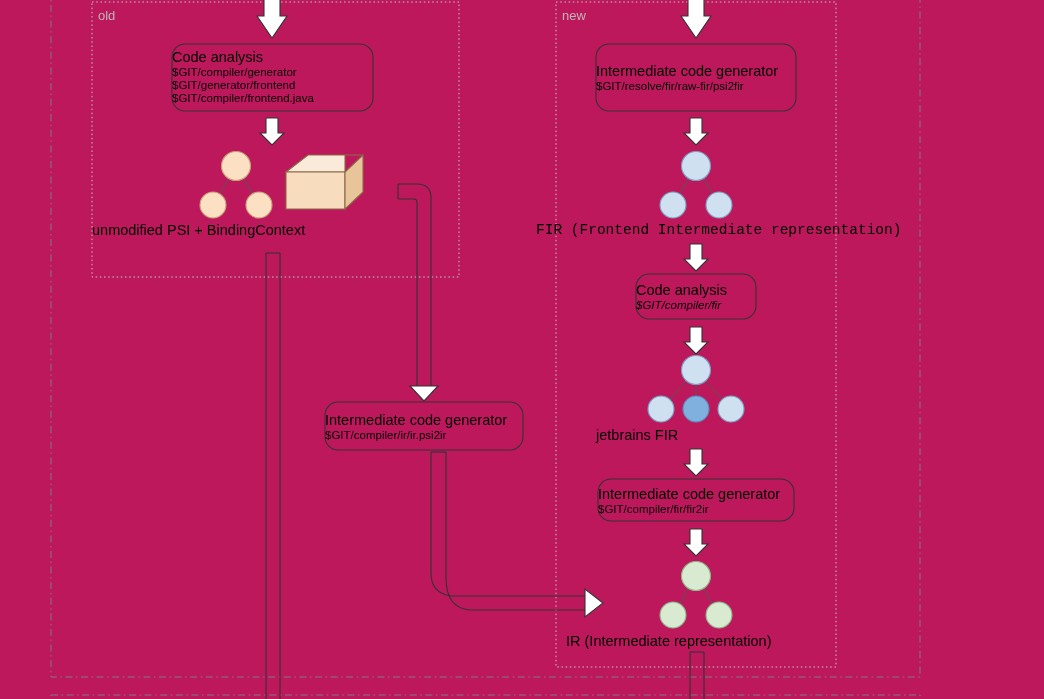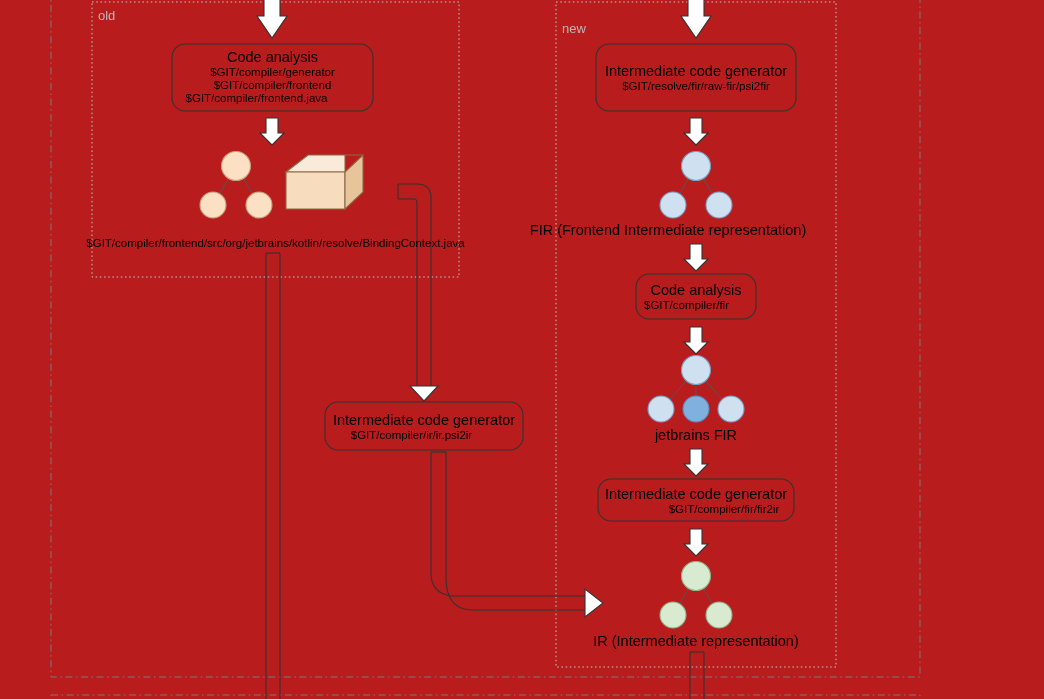--- a/index.html
+++ b/index.html
@@ -1,20 +1,20 @@
 <!DOCTYPE html>
 <html><head>
 <meta charset="utf-8">
 <style>
   html,body{margin:0;padding:0;background:#ffffff;}
   body{font-family:"Liberation Sans",sans-serif;}
-  #stage{position:relative;width:1044px;height:699px;overflow:hidden;background:#b91c1c;}
+  #stage{position:relative;width:1044px;height:699px;overflow:hidden;background:#be185d;}
   svg#canvas{position:absolute;left:0;top:0;width:1044px;height:699px;}
 
-  .lbl{position:absolute;color:#000;text-align:center;line-height:1.18;white-space:nowrap;}
+  .lbl{position:absolute;color:#000;text-align:left;line-height:1.18;white-space:nowrap;}
   .box-title{font-size:14.5px;}
   .box-sub{font-size:11.5px;}
   .cap-main{font-size:14.5px;}
   .cap-sub{font-size:11.5px;}
   .zone-tag{position:absolute;color:#b8b8b8;font-size:13px;}
 </style>
 </head>
 <body>
 
 <div id="stage">
@@ -158,40 +158,40 @@
     </g>
 
     <g>
       <path class="strk" d="M690,652 L690,699"></path>
       <path class="strk" d="M704,652 L704,699"></path>
       <path class="strk" d="M690,652 L704,652"></path>
     </g>
   </svg>
 
   <div class="zone-tag" style="left:98px;top:8px;">old</div>
-  <div class="zone-tag" style="left:562px;top:8px;margin-top:13px;">new</div>
+  <div class="zone-tag" style="left:562px;top:8px;">new</div>
 
   <div class="lbl box-title" style="left:172px;top:49px;width:201px;">Code analysis</div>
   <div class="lbl box-sub" style="left:172px;top:66px;width:201px;">$GIT/compiler/generator</div>
-  <div class="lbl box-sub" style="left:172px;top:79px;width:201px;">$GIT/compiler/frontend</div>
+  <div class="lbl box-sub" style="left:172px;top:79px;width:201px;">$GIT/generator/frontend</div>
   <div class="lbl box-sub" style="left:172px;top:92px;width:169px;">$GIT/compiler/frontend.java</div>
 
-  <div class="lbl cap-sub" style="left:52px;top:237px;width:447px;">$GIT/compiler/frontend/src/org/jetbrains/kotlin/resolve/BindingContext.java</div>
+  <div class="lbl cap-main" style="left:92px;top:222px;width:367px;">unmodified PSI + BindingContext</div>
 
   <div class="lbl box-title" style="left:325px;top:412px;width:198px;">Intermediate code generator</div>
   <div class="lbl box-sub" style="left:325px;top:429px;width:173px;">$GIT/compiler/ir/ir.psi2ir</div>
 
   <div class="lbl box-title" style="left:596px;top:63px;width:200px;">Intermediate code generator</div>
   <div class="lbl box-sub" style="left:596px;top:80px;width:200px;">$GIT/resolve/fir/raw-fir/psi2fir</div>
 
-  <div class="lbl cap-main" style="left:508px;top:222px;width:320px;">FIR (Frontend Intermediate representation)</div>
+  <div class="lbl cap-main" style="left:536px;top:222px;width:320px;font-family:Liberation Mono, monospace;">FIR (Frontend Intermediate representation)</div>
 
   <div class="lbl box-title" style="left:636px;top:282px;width:120px;">Code analysis</div>
-  <div class="lbl box-sub" style="left:636px;top:299px;width:101px;">$GIT/compiler/fir</div>
+  <div class="lbl box-sub" style="left:636px;top:299px;width:101px;font-style:italic;">$GIT/compiler/fir</div>
 
   <div class="lbl cap-main" style="left:596px;top:427px;width:200px;">jetbrains FIR</div>
 
   <div class="lbl box-title" style="left:598px;top:486px;width:196px;">Intermediate code generator</div>
-  <div class="lbl box-sub" style="left:598px;top:503px;width:196px;margin-left:28px;">$GIT/compiler/fir/fir2ir</div>
+  <div class="lbl box-sub" style="left:598px;top:503px;width:196px;">$GIT/compiler/fir/fir2ir</div>
 
   <div class="lbl cap-main" style="left:566px;top:633px;width:260px;">IR (Intermediate representation)</div>
 
 </div>
 
 </body></html>

